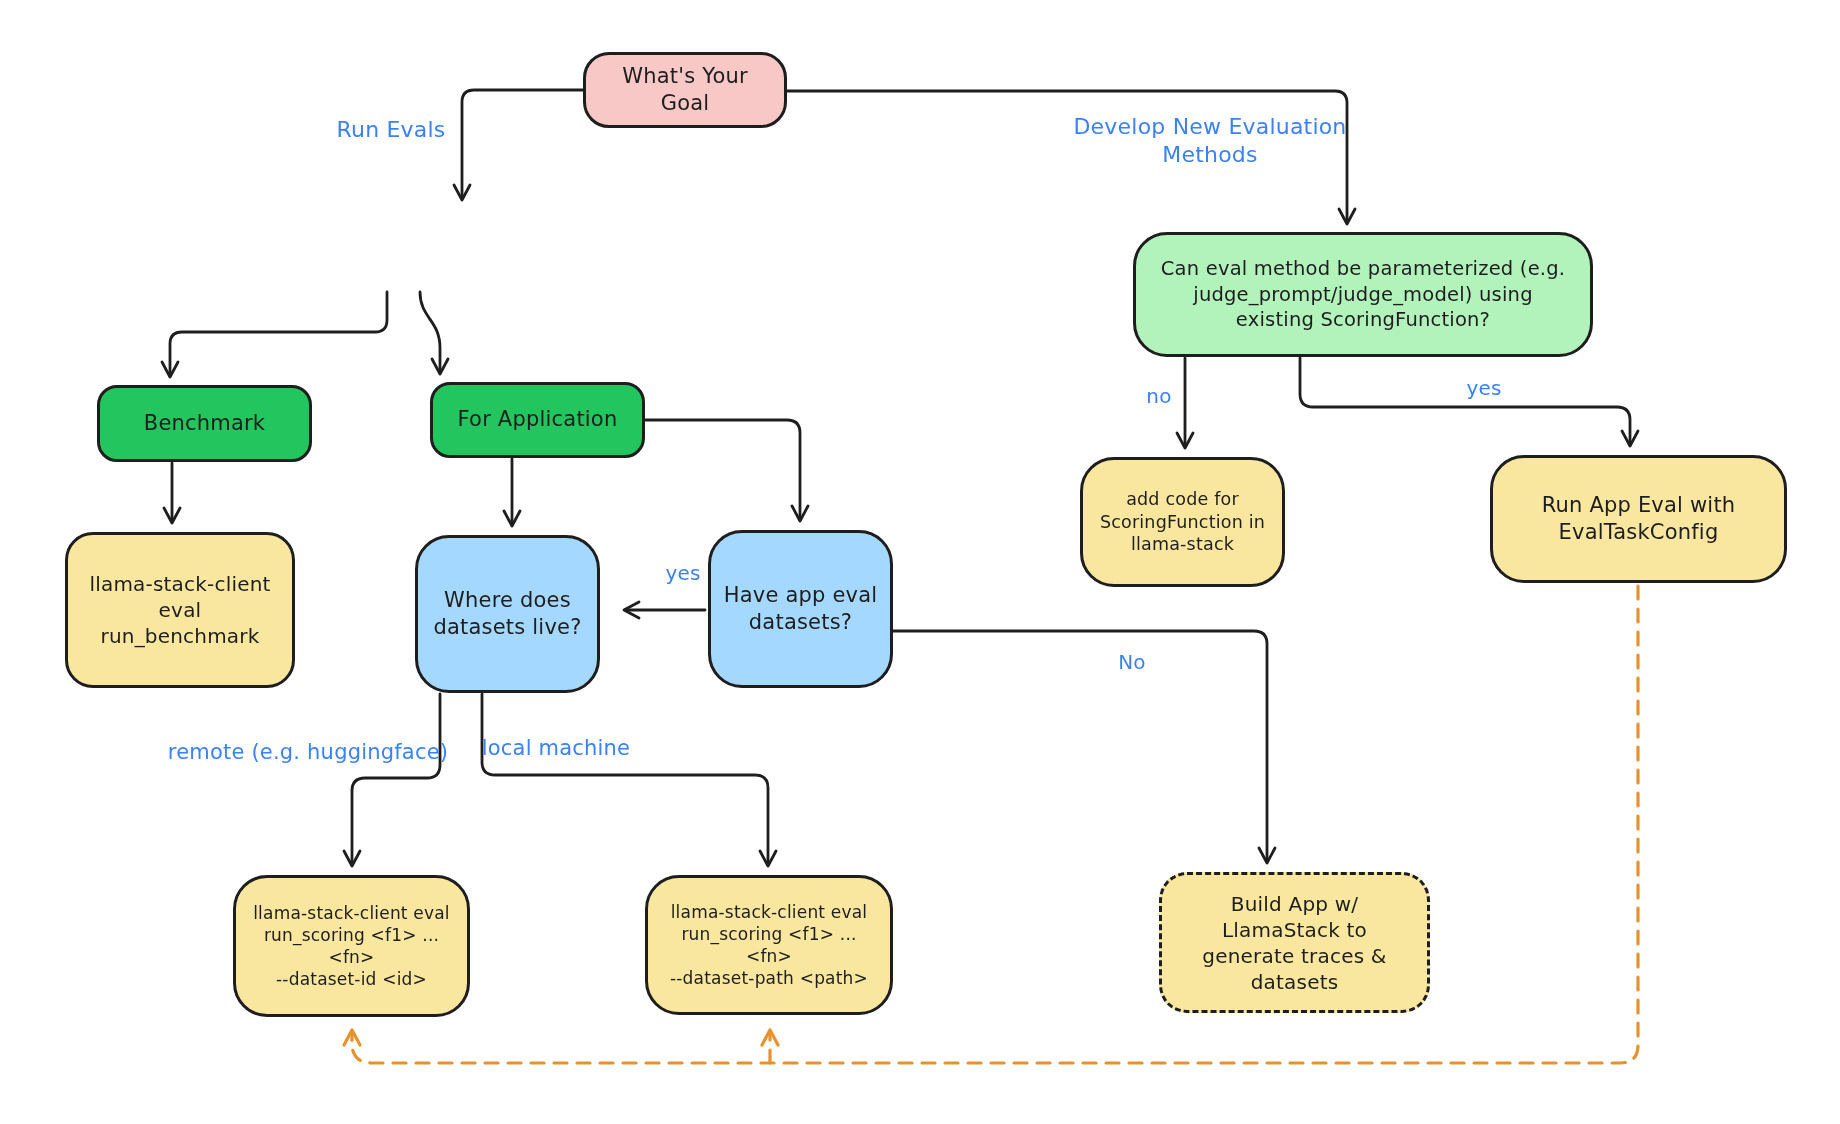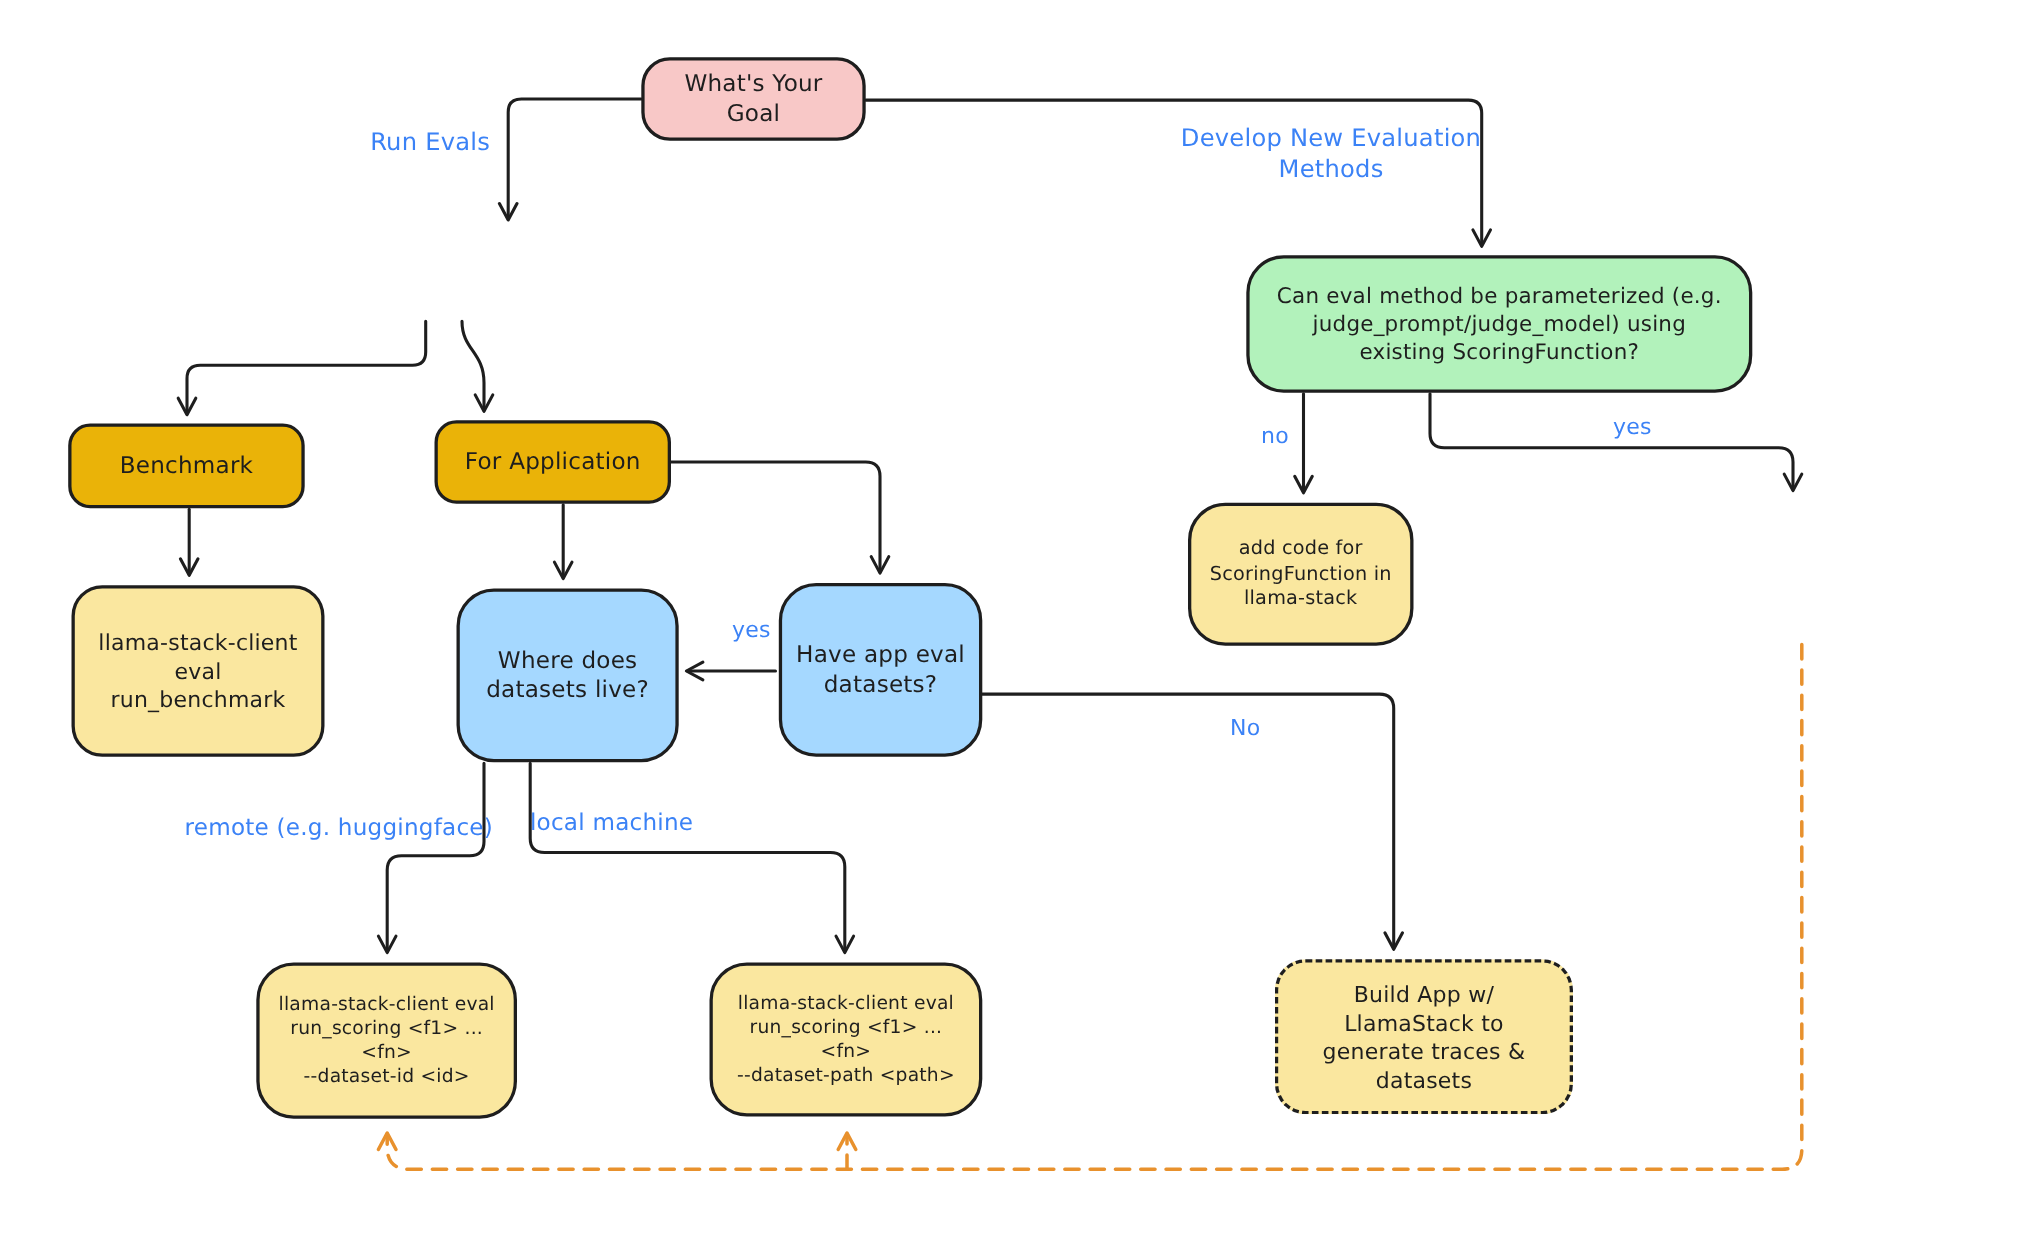--- a/index.html
+++ b/index.html
@@ -25,21 +25,21 @@
     padding:4px 8px;
     letter-spacing:0.2px;
   }
   .r-big{border-radius:34px;}
   .r-mid{border-radius:26px;}
   .r-sm{border-radius:20px;}
   .pink{background:#f8c8c7;}
   .green{background:#b2f2bb;}
   .blue{background:#a5d8ff;}
   .yellow{background:#fae79f;}
-  .white{background:#eab308;}
+  .white{background:#22c55e;margin-left:35px;}
   .dashed{border-style:dashed;}
   .fs20{font-size:20px;border-radius:28px;}
   .fs19{font-size:19.5px;}
   .fs175{font-size:17.5px;padding:2px;}
   .fs17{font-size:17px;padding:10px;}
   .elabel{
     position:absolute;
     transform:translate(-50%,-50%);
     white-space:pre-line;
     text-align:center;
@@ -96,30 +96,32 @@
 judge_prompt/judge_model) using
 existing ScoringFunction?</div>
 
   <div class="node white r-sm" style="left:62px;top:385px;width:215px;height:77px;">Benchmark</div>
 
   <div class="node white r-sm" style="left:395px;top:382px;width:215px;height:76px;">For Application</div>
 
   <div class="node yellow r-big fs20" style="left:65px;top:532px;width:230px;height:156px;">llama-stack-client
 eval run_benchmark</div>
 
-  <div class="node blue r-big" style="left:415px;top:535px;width:202px;height:158px;">Where does
+  <div class="node blue r-big" style="left:415px;top:535px;width:185px;height:158px;">Where does
 datasets live?</div>
 
   <div class="node blue r-big" style="left:708px;top:530px;width:185px;height:158px;">Have app eval
 datasets?</div>
 
   <div class="node yellow r-big fs175" style="left:1080px;top:457px;width:205px;height:130px;">add code for
 ScoringFunction in
 llama-stack</div>
 
+  <div class="node yellow r-big" style="left:1490px;top:455px;width:297px;height:128px;">Run App Eval with
+EvalTaskConfig</div>
 
   <div class="node yellow r-big fs17" style="left:233px;top:875px;width:237px;height:142px;">llama-stack-client eval
 run_scoring &lt;f1&gt; ... &lt;fn&gt;
 --dataset-id &lt;id&gt;</div>
 
   <div class="node yellow r-big fs17" style="left:645px;top:875px;width:248px;height:140px;">llama-stack-client eval
 run_scoring &lt;f1&gt; ... &lt;fn&gt;
 --dataset-path &lt;path&gt;</div>
 
   <div class="node yellow r-mid dashed fs20" style="left:1132px;top:872px;width:271px;height:141px;margin-left:27px;">Build App w/

